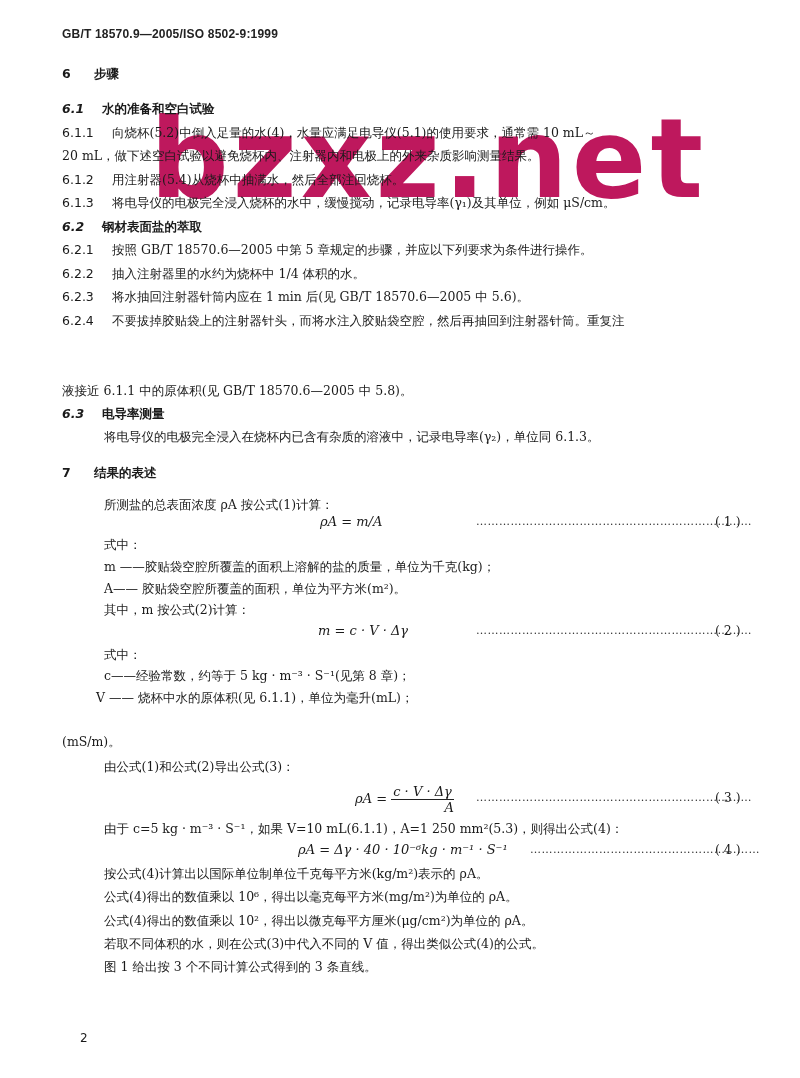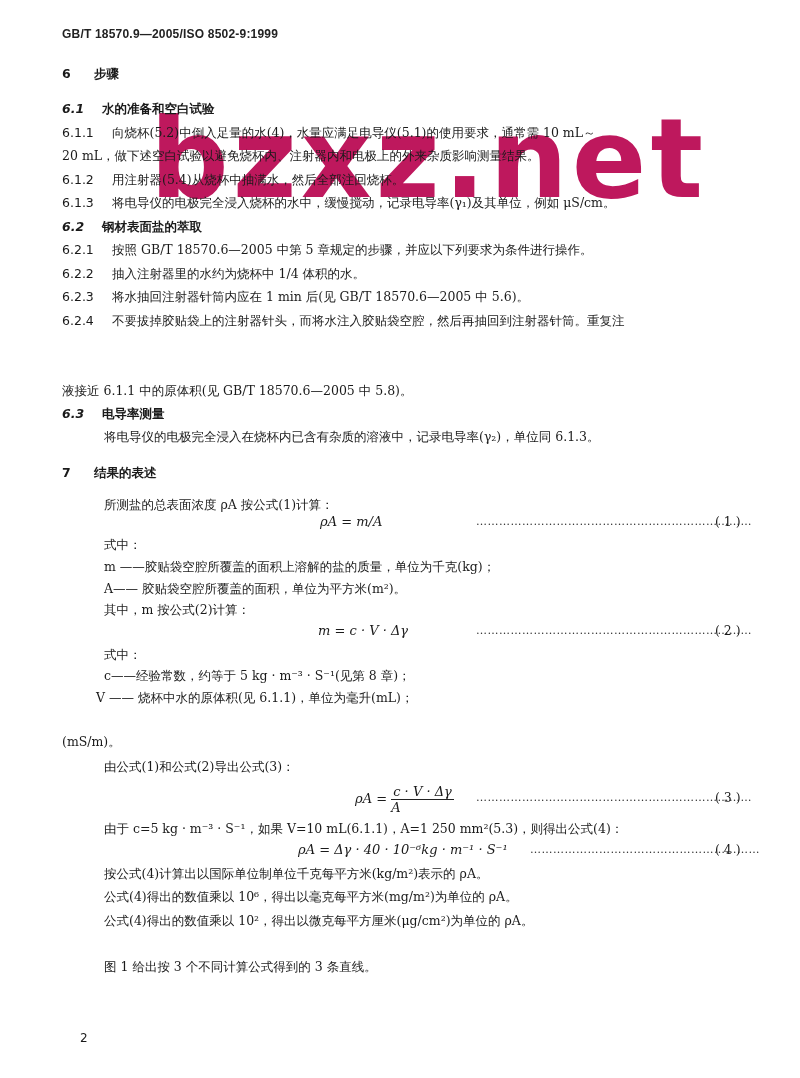--- a/index.html
+++ b/index.html
@@ -30,21 +30,21 @@
   .h2 { font-weight: bold; font-family: "DejaVu Sans", sans-serif; font-size: 12.5px; }
   .num { display: inline-block; min-width: 40px; font-family: "DejaVu Sans", sans-serif; font-style: italic; }
   .num2 { display: inline-block; min-width: 50px; font-family: "DejaVu Sans", sans-serif; }
   .num1 { display: inline-block; min-width: 32px; font-family: "DejaVu Sans", sans-serif; }
   .formula {
     position: absolute; font-size: 13px; font-style: italic; white-space: nowrap; z-index: 1;
   }
   .dots {
     position: absolute; font-size: 11px; white-space: nowrap; color: #333; letter-spacing: 0.5px; z-index: 1;
   }
-  .frac { display: inline-block; vertical-align: middle; text-align: left; }
+  .frac { display: inline-block; vertical-align: middle; text-align: right; }
   .frac .n { display: block; border-bottom: 1px solid #222; padding: 0 2px; }
   .frac .d { display: block; }
   .pagenum {
     position: absolute; left: 80px; top: 1031px; font-size: 12px;
     font-family: "DejaVu Sans", sans-serif;
   }
 </style>
 </head>
 <body>
 
@@ -131,16 +131,17 @@
 
   <div class="line ind" style="top:821px">由于 c=5 kg · m⁻³ · S⁻¹，如果 V=10 mL(6.1.1)，A=1 250 mm²(5.3)，则得出公式(4)：</div>
 
   <div class="formula" style="left:298px; top:842px">ρA = Δγ · 40 · 10⁻⁶kg · m⁻¹ · S⁻¹</div>
   <div class="dots" style="left:530px; top:843px">……………………………………………………</div>
   <div class="line" style="left:715px; top:842px">( 4 )</div>
 
   <div class="line ind" style="top:866px">按公式(4)计算出以国际单位制单位千克每平方米(kg/m²)表示的 ρA。</div>
   <div class="line ind" style="top:889px">公式(4)得出的数值乘以 10⁶，得出以毫克每平方米(mg/m²)为单位的 ρA。</div>
   <div class="line ind" style="top:913px">公式(4)得出的数值乘以 10²，得出以微克每平方厘米(μg/cm²)为单位的 ρA。</div>
+  <div class="line ind" style="top:936px">若取不同体积的水，则在公式(3)中代入不同的 V 值，得出类似公式(4)的公式。</div>
   <div class="line ind" style="top:959px">图 1 给出按 3 个不同计算公式得到的 3 条直线。</div>
 
   <div class="pagenum">2</div>
 </div>
 
 </body></html>

